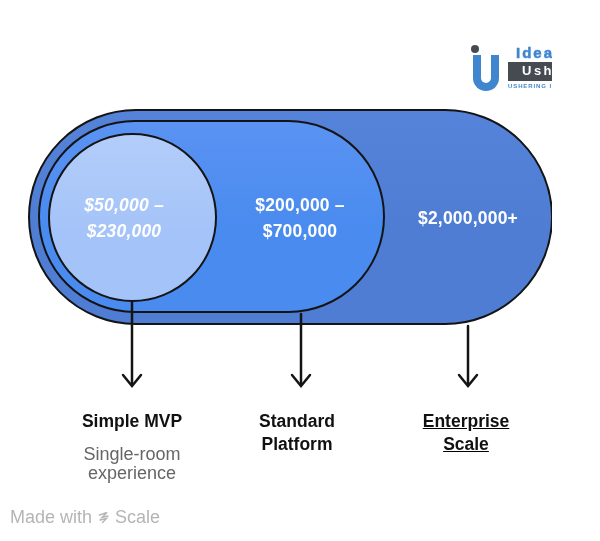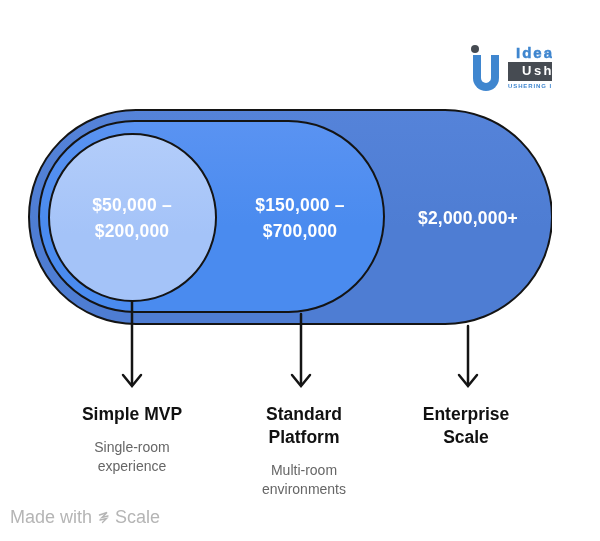--- a/index.html
+++ b/index.html
@@ -42,53 +42,53 @@
   .amount {
     position: absolute;
     width: 160px;
     text-align: center;
     color: var(--amount-text, #ffffff);
     font-size: 17.5px;
     font-weight: 700;
     line-height: 26px;
     letter-spacing: 0.2px;
   }
-  .amount-1 { left: 52px;  top: 192px; }
+  .amount-1 { left: 44px;  top: 192px; font-style: italic; }
   .amount-2 { left: 220px; top: 192px; }
   .amount-3 { left: 388px; top: 205px; }
 
   
   .arrows {
     position: absolute;
     left: 0; top: 0;
     pointer-events: none;
   }
 
   
   .tier-label {
     position: absolute;
     top: 398px;
     text-align: center;
   }
   .tier-label-1 { left: 57px;  width: 150px; }
-  .tier-label-2 { left: 224px; width: 160px; }
-  .tier-label-3 { left: 381px; width: 170px; }
+  .tier-label-2 { left: 217px; width: 160px; }
+  .tier-label-3 { left: 381px; width: 170px; text-decoration: underline; }
   .tier-title {
     font-size: 17.5px;
     font-weight: 700;
     line-height: 23px;
     color: var(--title-text, #111111);
-    margin: 5px auto;
+    margin: 12px auto;
   }
   .tier-label-1 .tier-title { max-width: 150px; }
   .tier-label-2 .tier-title { max-width: 110px; }
   .tier-label-3 .tier-title { max-width: 120px; }
   .tier-subtitle {
     margin: 12px auto 0;
-    font-size: 14px;
+    font-size: 18px;
     line-height: 19px;
     color: var(--subtitle-text, #666666);
   }
   .tier-label-1 .tier-subtitle { max-width: 120px; }
   .tier-label-2 .tier-subtitle { max-width: 130px; }
   .tier-label-3 .tier-subtitle { max-width: 165px; }
 
   
   .logo {
     position: absolute;
@@ -178,24 +178,24 @@
       <div class="logo-tagline">USHERING IN INNOVATION</div>
     </div>
   </div>
 
   <div class="shape shape-outer"></div>
   <div class="shape shape-middle"></div>
   <div class="shape shape-inner"></div>
 
   <div class="amount amount-1">
     <div>$50,000 –</div>
-    <div>$200,000</div>
+    <div>$230,000</div>
   </div>
   <div class="amount amount-2">
-    <div>$150,000 –</div>
+    <div>$200,000 –</div>
     <div>$700,000</div>
   </div>
   <div class="amount amount-3">
     <div>$2,000,000+</div>
   </div>
 
   <svg class="arrows" width="600" height="541" viewBox="0 0 600 541">
     <g stroke="#141414" stroke-width="2.5" fill="none" stroke-linecap="round">
       <line x1="132" y1="302" x2="132" y2="384"></line>
       <polyline points="123,375 132,386 141,375"></polyline>
@@ -209,21 +209,20 @@
       <polyline points="459,375 468,386 477,375"></polyline>
     </g>
   </svg>
 
   <div class="tier-label tier-label-1">
     <div class="tier-title">Simple MVP</div>
     <div class="tier-subtitle">Single-room experience</div>
   </div>
   <div class="tier-label tier-label-2">
     <div class="tier-title">Standard Platform</div>
-    <div class="tier-subtitle">Multi-room environments</div>
   </div>
   <div class="tier-label tier-label-3">
     <div class="tier-title">Enterprise Scale</div>
   </div>
 
   <div class="footer">
     <span>Made with</span>
     <span class="napkin-icon">
       <svg width="13" height="13" viewBox="0 0 13 13" fill="none" stroke="#b5b5b5" stroke-width="1.4" stroke-linecap="round">
         <path d="M2.5 4 L10 1.5 L5 6.5 L11 5"></path>

